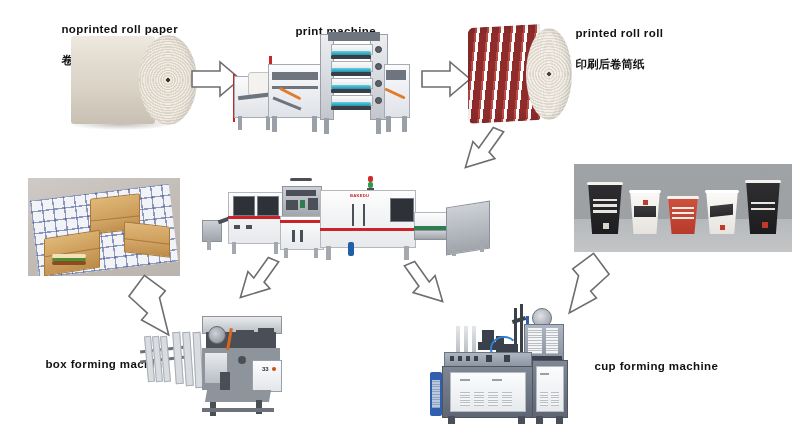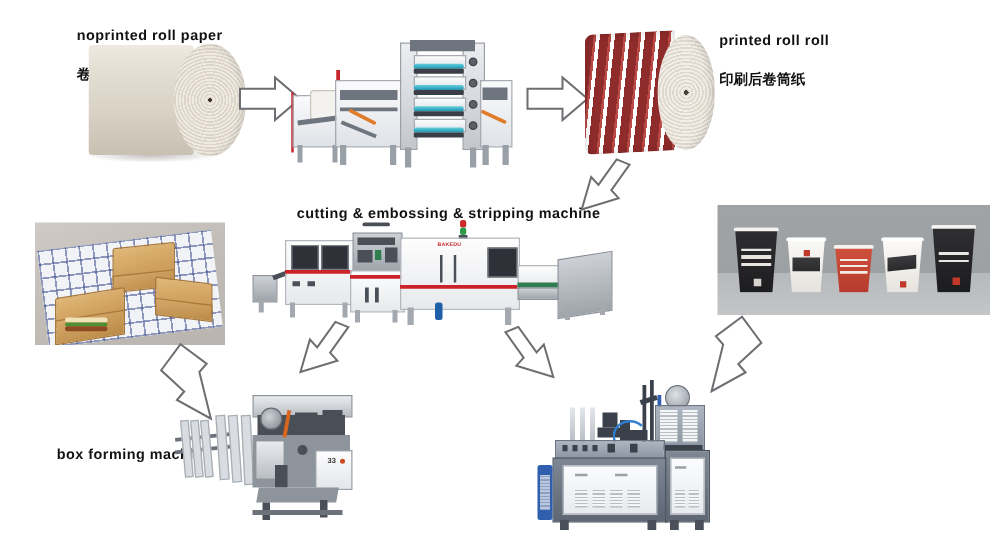--- a/index.html
+++ b/index.html
@@ -174,20 +174,23 @@
     <div class="roll-body"></div>
     <div class="roll-face"></div>
   </div>
 
   <div class="arrow" style="left:190px;top:58px;">
     <svg width="52" height="42" viewBox="0 0 52 42" aria-hidden="true">
       <polygon points="2,13 30,13 30,4 50,21 30,38 30,29 2,29"></polygon>
     </svg>
   </div>
 
+  <div class="lbl" style="left:281px;top:8px;">
+    <span>print machine</span>
+  </div>
 
   <div class="node pm" style="left:232px;top:30px;width:176px;height:108px;">
 
     <div class="pm-red" style="left:1px;top:44px;width:2px;height:48px;"></div>
     <div class="pm-panel" style="left:2px;top:46px;width:34px;height:40px;"></div>
     <div class="pm-web" style="left:16px;top:42px;width:26px;height:22px;border-radius:3px;"></div>
     <div class="pm-dark" style="left:6px;top:64px;width:38px;height:4px;transform:rotate(-7deg);"></div>
     <div class="pm-leg" style="left:6px;top:86px;width:4px;height:14px;"></div>
     <div class="pm-leg" style="left:34px;top:86px;width:4px;height:14px;"></div>
 
@@ -250,23 +253,20 @@
     <div class="proll-sheet"></div>
     <div class="proll-face"></div>
   </div>
 
   <div class="arrow" style="left:443px;top:122px;">
     <svg width="62" height="58" viewBox="0 0 62 58" aria-hidden="true">
       <polygon points="56,4 46,27 53,32 26,47 28,20 35,25 45,2" transform="rotate(12 31 29)"></polygon>
     </svg>
   </div>
 
-  <div class="lbl" style="left:223px;top:148px;">
-    <span>cutting &amp; embossing &amp; stripping machine</span>
-  </div>
 
   <div class="node cm" style="left:200px;top:170px;width:290px;height:95px;">
 
     <div class="cm-dkbox" style="left:2px;top:50px;width:18px;height:20px;"></div>
     <div class="cm-dark" style="left:18px;top:48px;width:14px;height:4px;transform:rotate(-20deg);"></div>
     <div class="cm-leg" style="left:7px;top:70px;width:4px;height:10px;"></div>
 
     <div class="cm-box" style="left:28px;top:22px;width:54px;height:50px;"></div>
     <div class="cm-win" style="left:33px;top:26px;width:20px;height:18px;"></div>
     <div class="cm-win" style="left:57px;top:26px;width:20px;height:18px;"></div>
@@ -416,20 +416,23 @@
     <div class="bfm-panel" style="left:112px;top:48px;width:28px;height:30px;"></div>
     <div style="position:absolute;left:122px;top:54px;font-size:6px;font-weight:700;color:#333;">33</div>
     <div style="position:absolute;left:132px;top:55px;width:4px;height:4px;background:#d04a1f;border-radius:50%;"></div>
 
     <div class="bfm-mid" style="left:66px;top:78px;width:64px;height:12px;transform:skewX(-10deg);"></div>
     <div class="bfm-dark" style="left:70px;top:90px;width:6px;height:14px;"></div>
     <div class="bfm-dark" style="left:116px;top:88px;width:6px;height:14px;"></div>
     <div class="bfm-rail" style="left:62px;top:96px;width:72px;height:4px;"></div>
   </div>
 
+  <div class="lbl" style="left:580px;top:343px;">
+    <span>cup forming machine</span>
+  </div>
 
   <div class="node cfm" style="left:428px;top:300px;width:140px;height:130px;">
 
     <div class="cfm-post" style="left:28px;top:26px;width:4px;height:28px;"></div>
     <div class="cfm-post" style="left:36px;top:26px;width:4px;height:28px;"></div>
     <div class="cfm-post" style="left:44px;top:26px;width:4px;height:28px;"></div>
     <div class="cfm-dark" style="left:54px;top:30px;width:12px;height:12px;"></div>
     <div class="cfm-dark" style="left:50px;top:42px;width:22px;height:8px;"></div>
     <div class="cfm-dark" style="left:68px;top:36px;width:8px;height:16px;"></div>
     <div class="cfm-dark" style="left:76px;top:44px;width:14px;height:8px;"></div>

